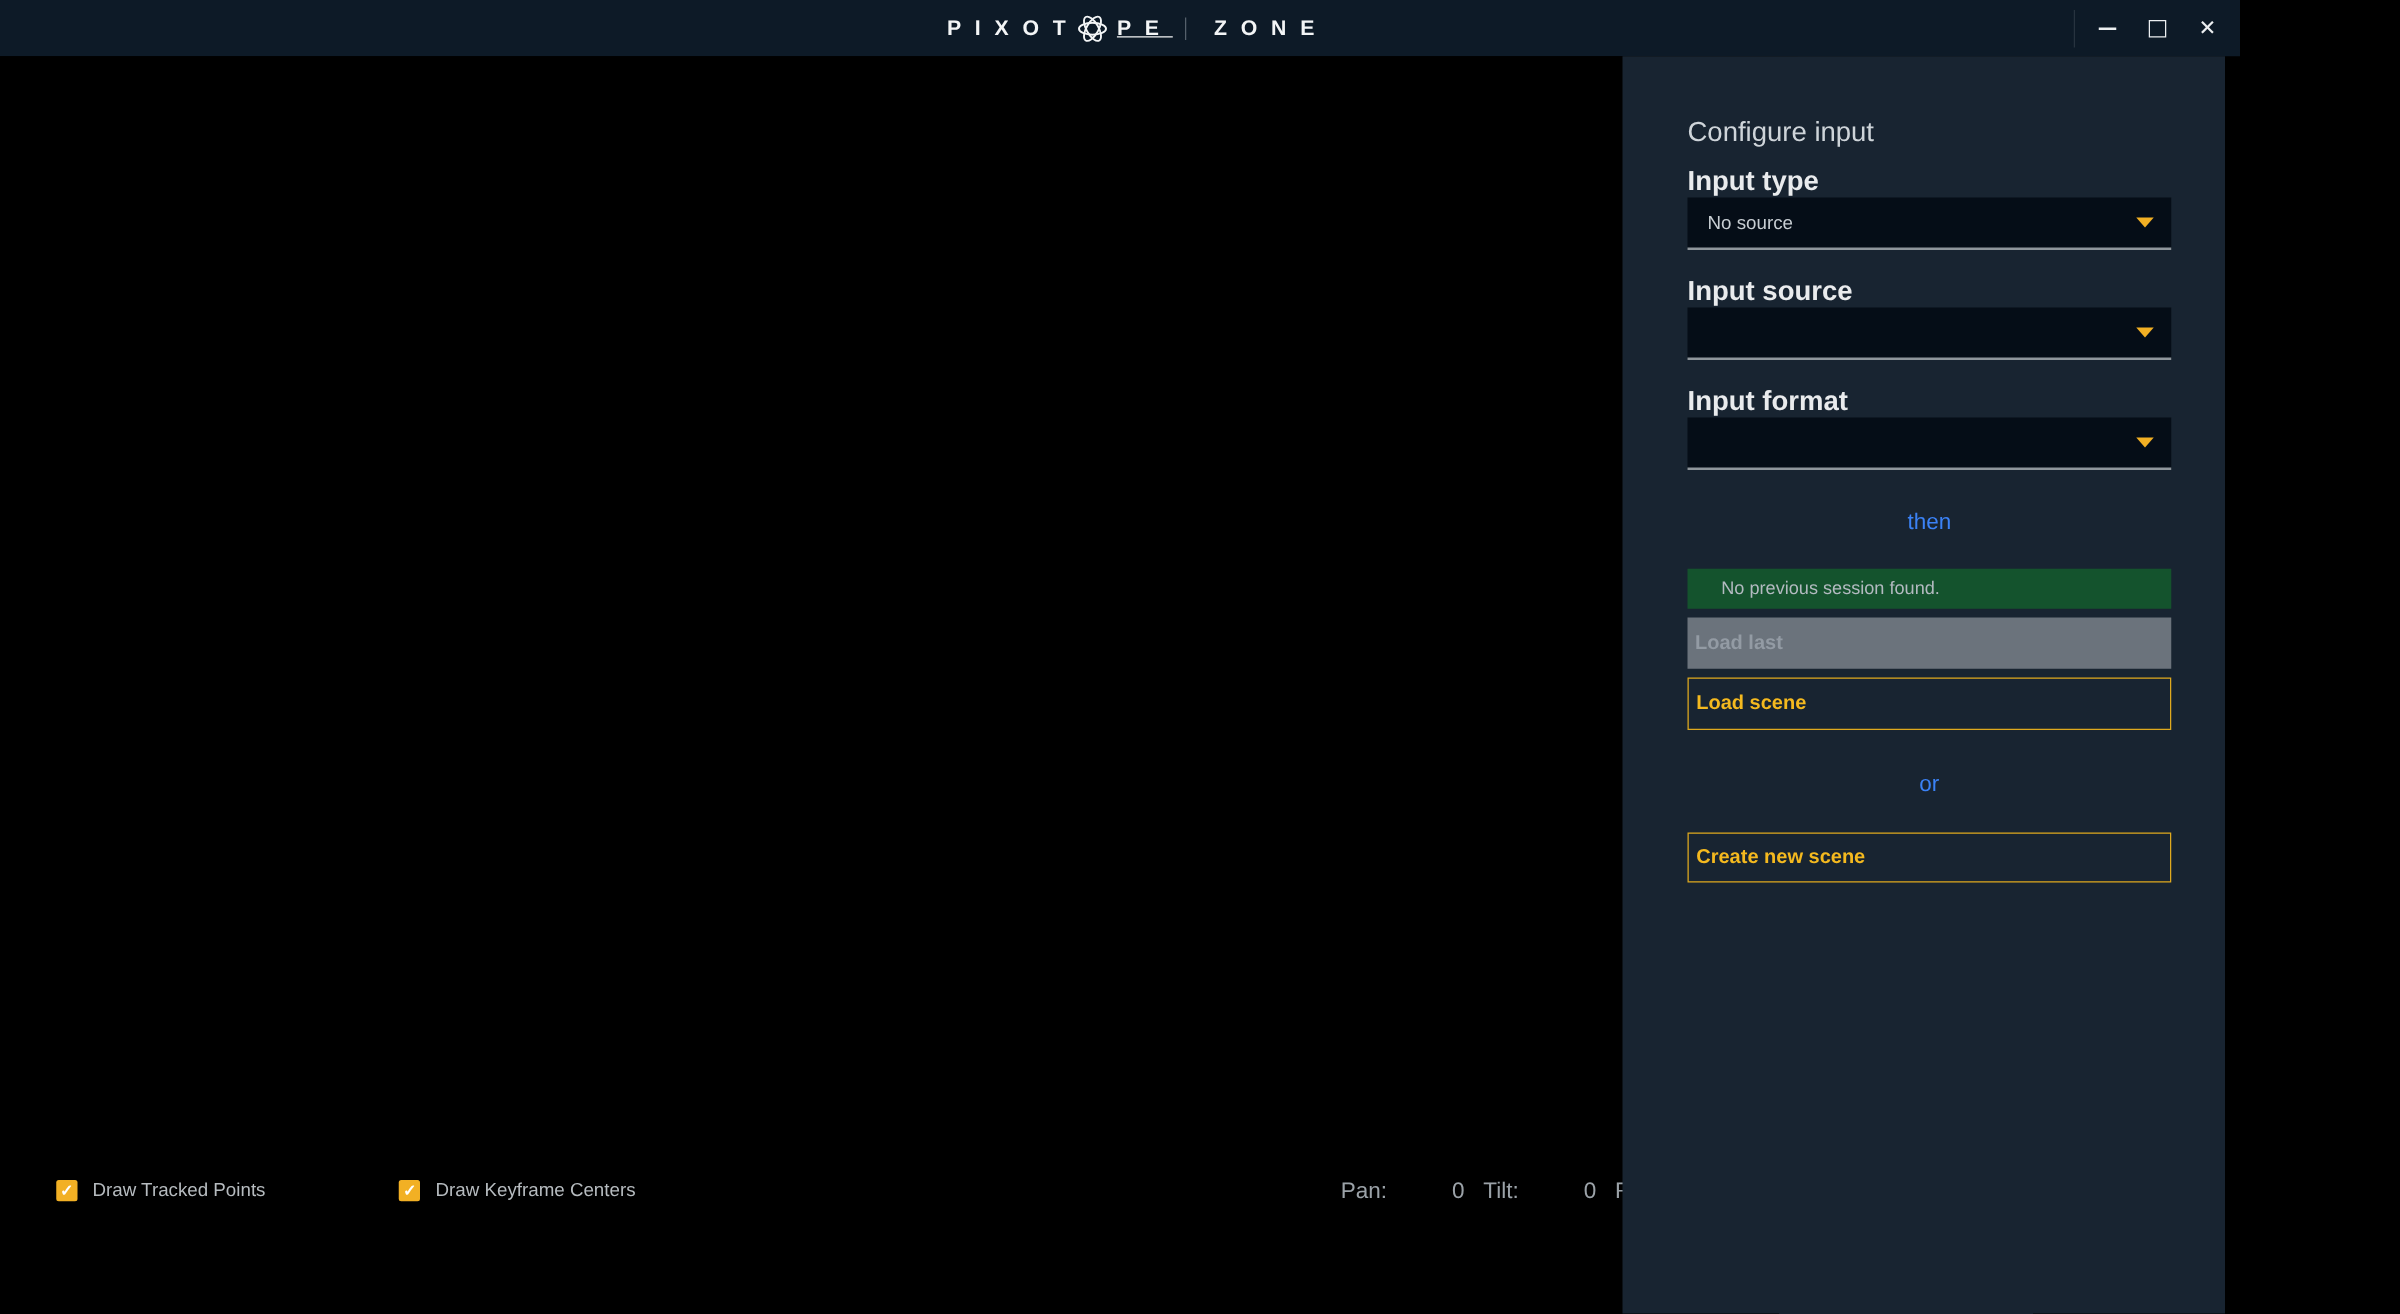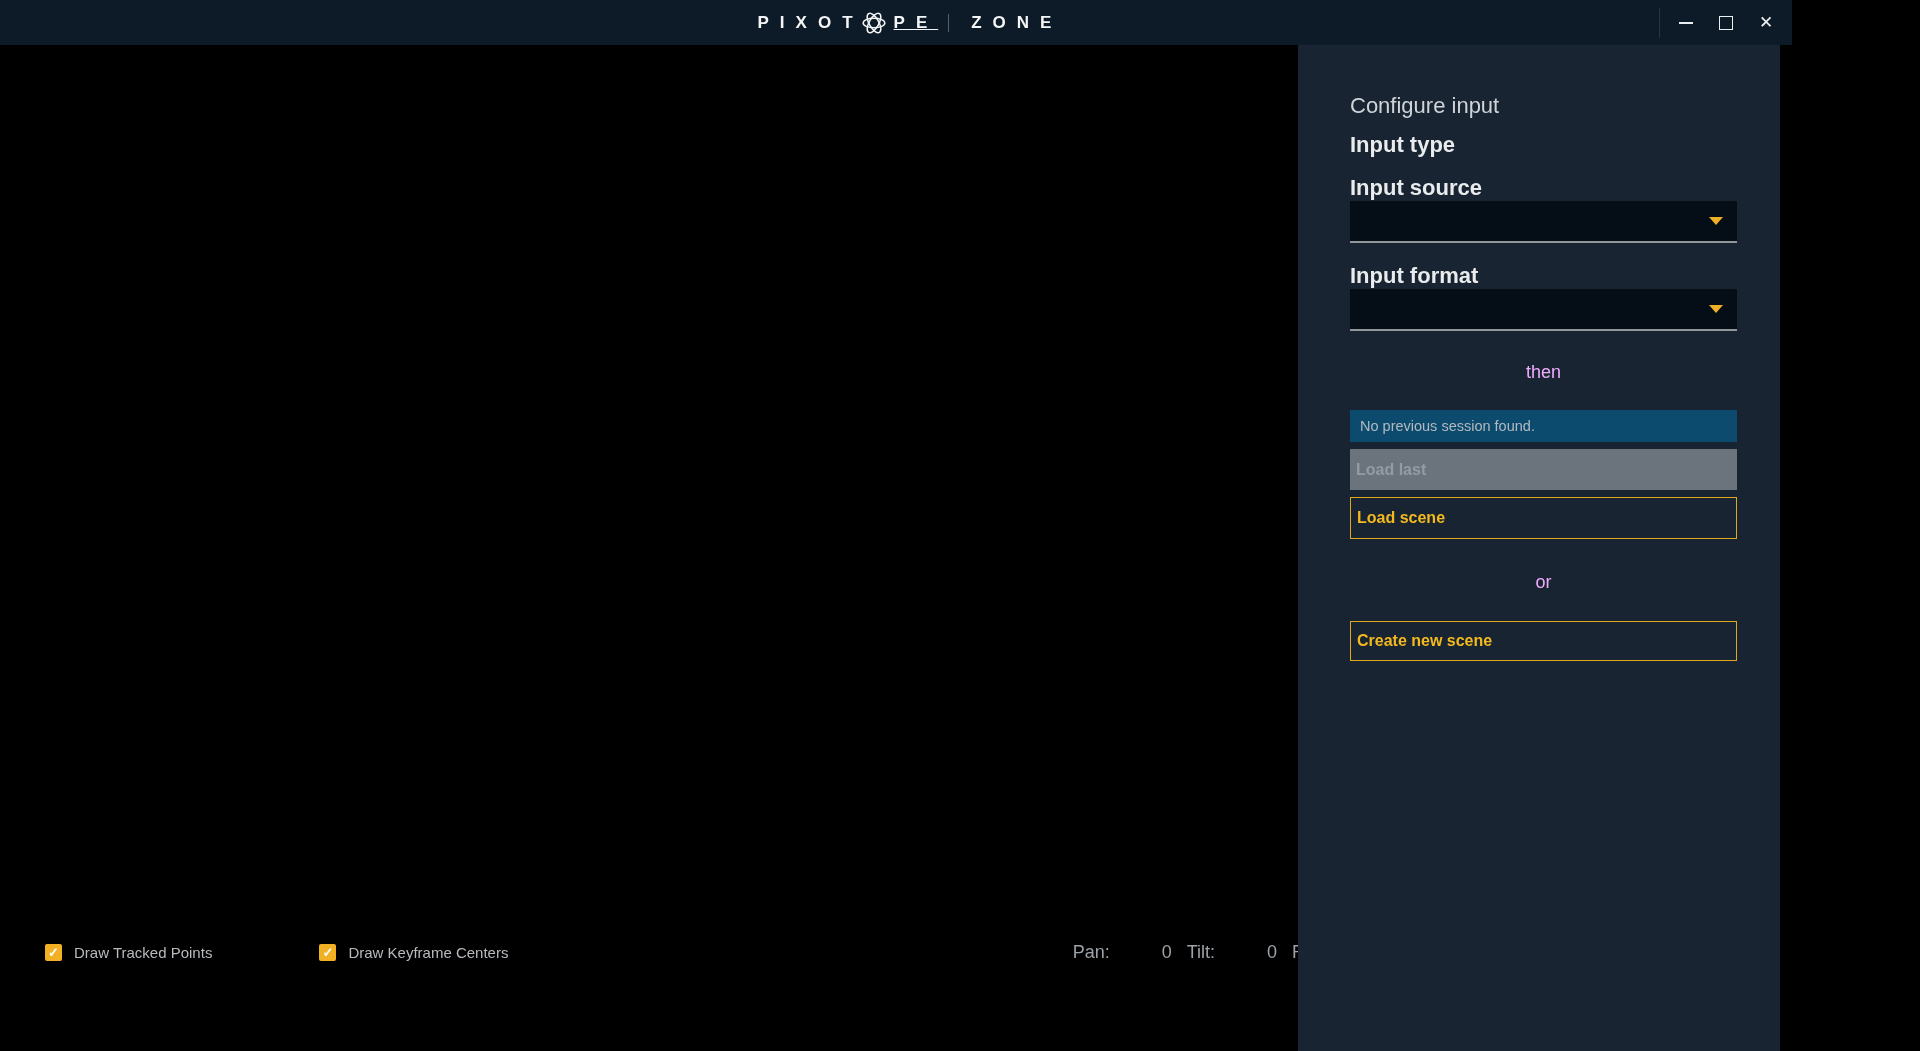--- a/index.html
+++ b/index.html
@@ -73,26 +73,26 @@
   .select {
     height: 40px; background: #050d17; border-bottom: 2px solid #8f969c;
     display: flex; align-items: center; padding: 0 14px 0 16px; cursor: pointer;
   }
   .select-value { color: #c8ced3; font-size: 15px; flex: 1; }
   .caret {
     width: 0; height: 0;
     border-left: 7px solid transparent; border-right: 7px solid transparent;
     border-top: 8px solid #f2b024;
   }
-  .connector { text-align: center; font-size: 18px; line-height: 21px; color: #f0abfc; }
+  .connector { text-align: center; font-size: 18px; line-height: 21px; color: #3b82f6; }
   .connector.then { margin-top: 31px; }
   .connector.or { margin-top: 33px; }
   .session-box {
     margin-top: 27px; height: 32px; line-height: 32px;
-    background: #0c4a6e; color: #b3bac0; font-size: 14.5px; padding: 0 10px;
+    background: #14532d; color: #b3bac0; font-size: 14.5px; padding: 0 27px;
     overflow: hidden; white-space: nowrap;
   }
   .btn {
     display: block; width: 100%; height: 41px; box-sizing: border-box;
     font-family: inherit; font-size: 16px; font-weight: 700;
     text-align: left; cursor: pointer;
   }
   .btn-disabled {
     margin-top: 7px; background: #6b737c; color: #939ba4; border: none; cursor: default;
   }
@@ -161,20 +161,24 @@
         <span>Roll:</span>
         <span class="readout-value last">0</span>
       </div>
     </div>
   </main>
 
   <aside class="sidebar">
     <h1 class="panel-title">Configure input</h1>
 
     <div class="field-label first">Input type</div>
+    <div class="select">
+      <span class="select-value">No source</span>
+      <span class="caret"></span>
+    </div>
 
     <div class="field-label">Input source</div>
     <div class="select">
       <span class="select-value"></span>
       <span class="caret"></span>
     </div>
 
     <div class="field-label">Input format</div>
     <div class="select">
       <span class="select-value"></span>

